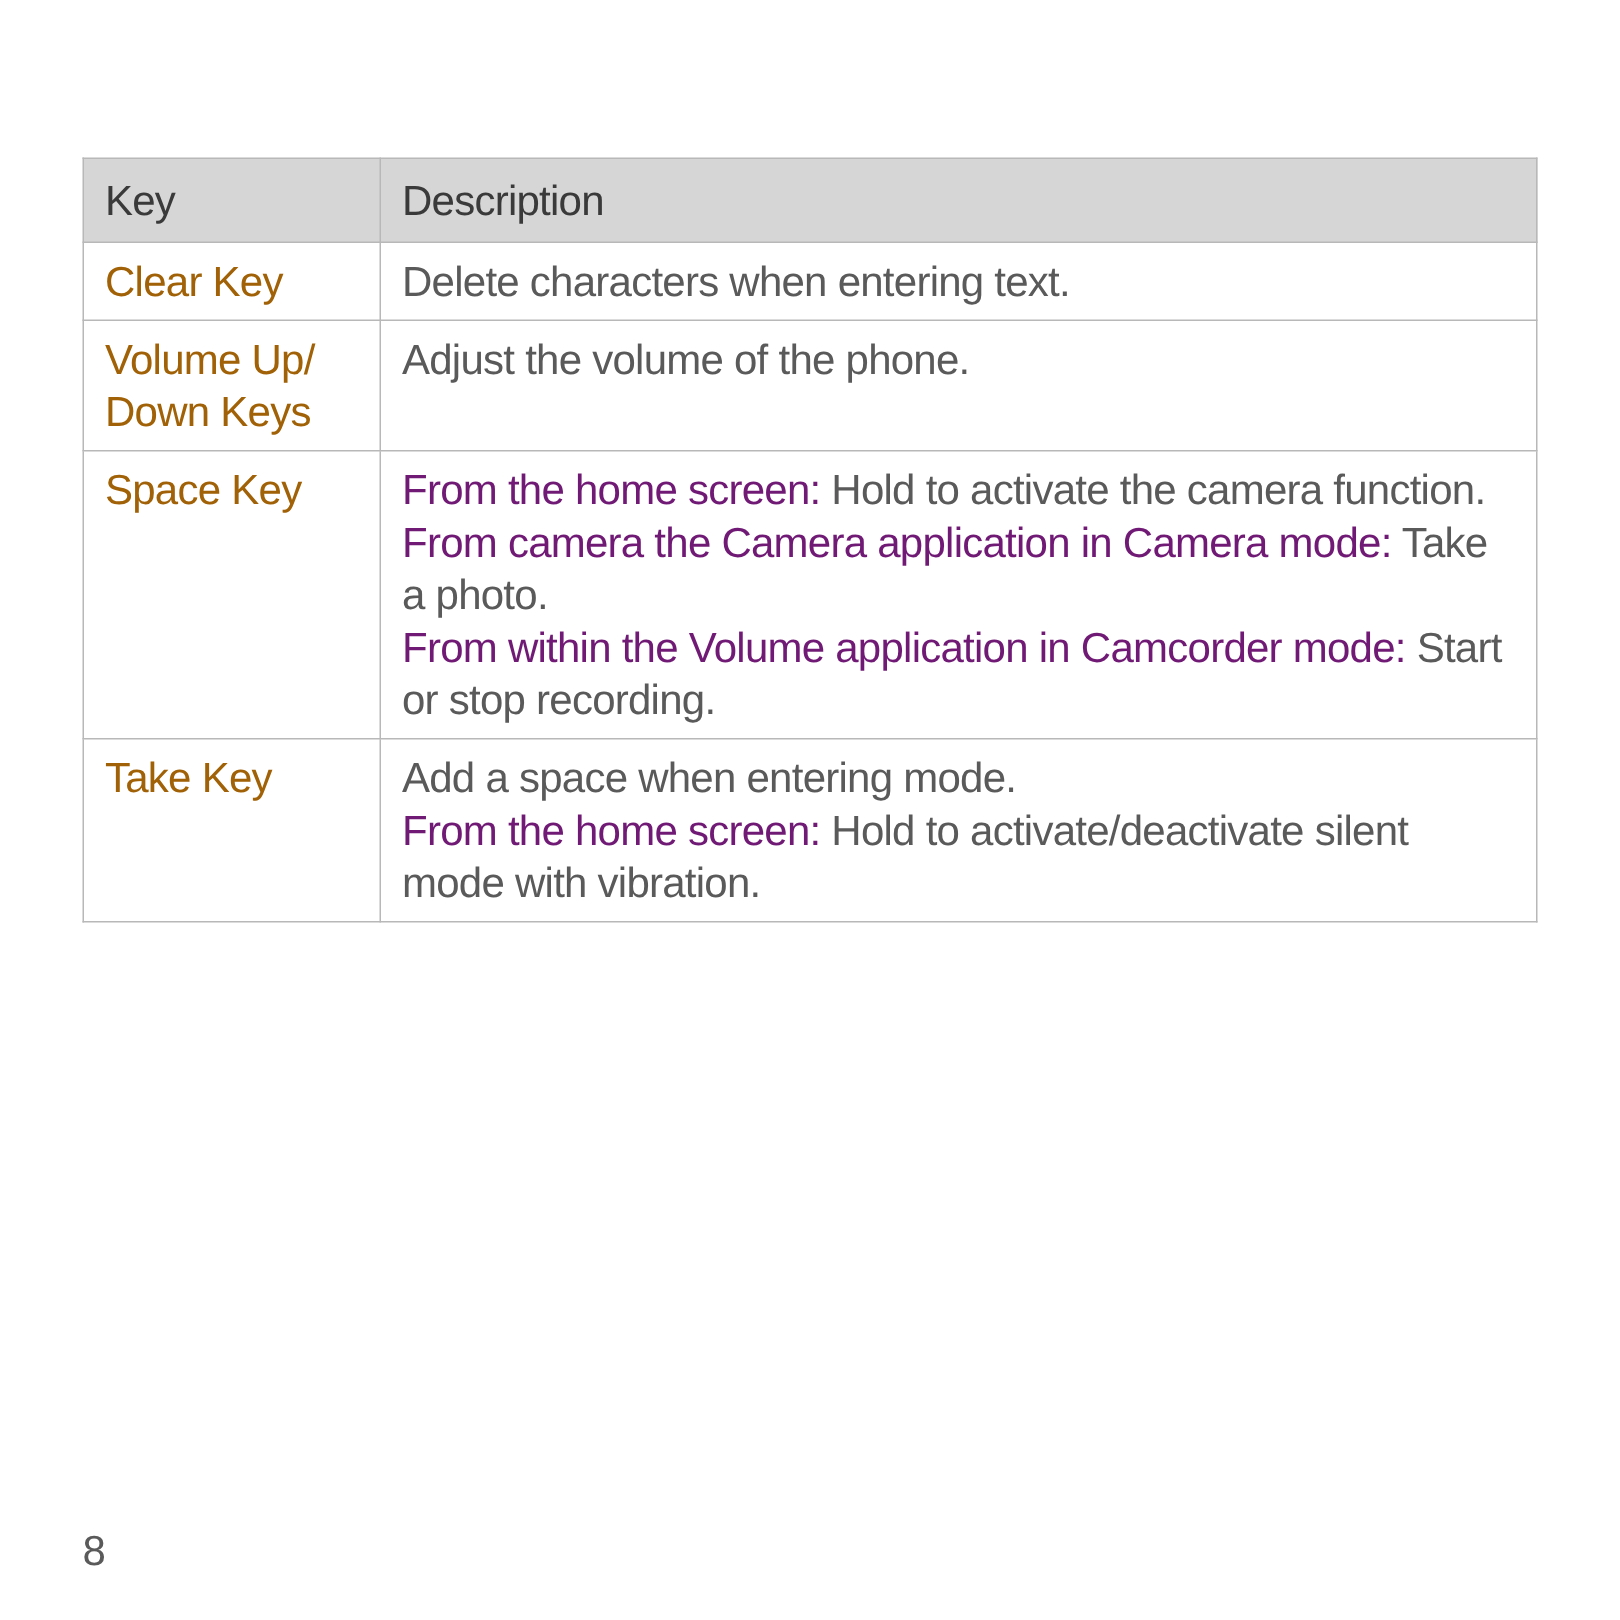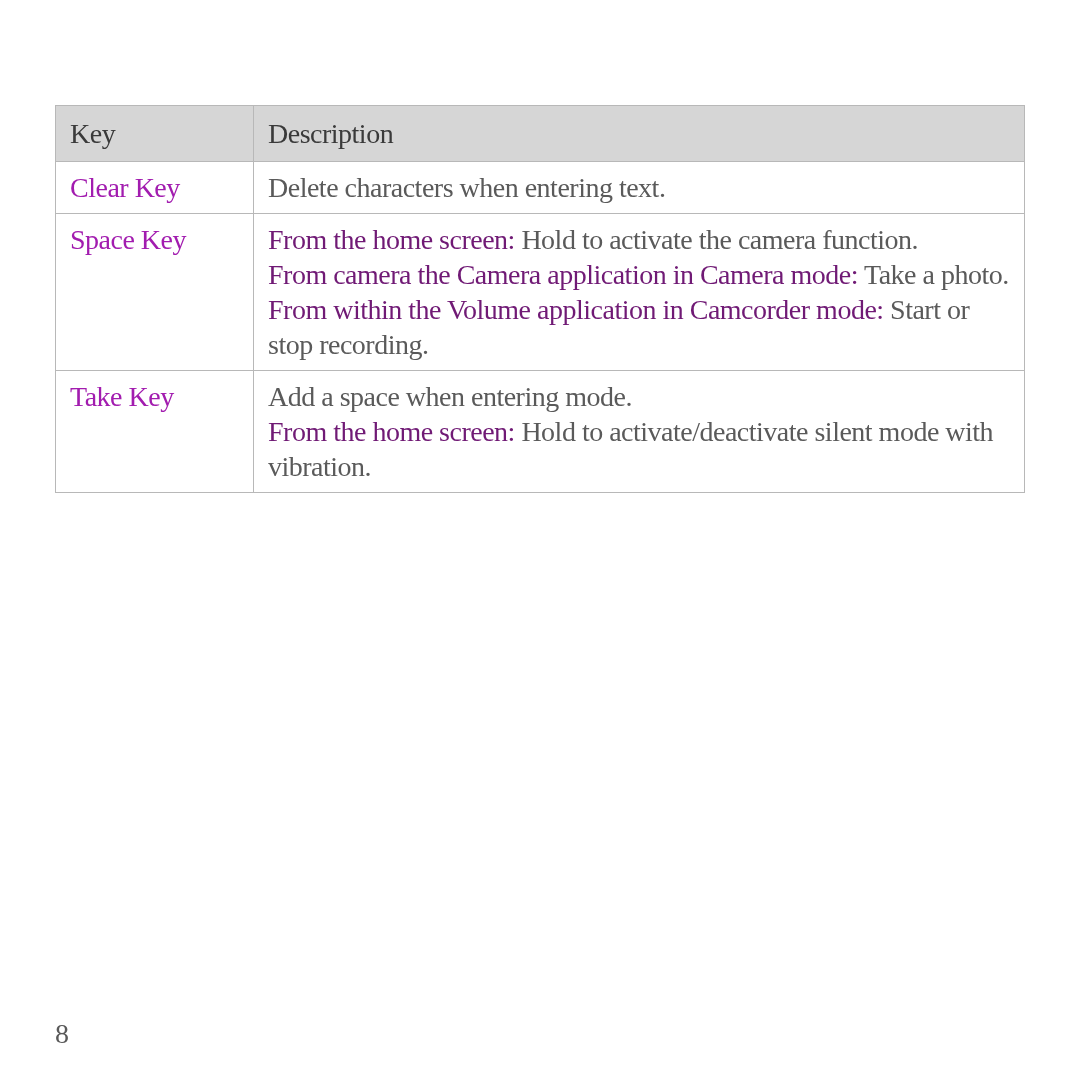--- a/index.html
+++ b/index.html
@@ -1,19 +1,18 @@
 <!DOCTYPE html>
 <html><head>
   <meta charset="utf-8">
   <style>
     * {
       box-sizing: border-box;
       margin: 0;
       padding: 0;
-      font-family: Liberation Serif, serif;
     }
     body {
       width: 1080px;
       height: 1080px;
       background: #ffffff;
       font-family: "Helvetica Neue", Helvetica, Arial, sans-serif;
       font-weight: 300;
       color: #4a4a4a;
       position: relative;
       letter-spacing: -0.5px;
@@ -39,21 +38,21 @@
       color: #3a3a3a;
       padding: 10px 12px 10px 14px;
     }
     td {
       padding: 8px 14px 8px 14px;
       color: #5a5a5a;
     }
     td.key-col {
       width: 198px;
       font-weight: 500;
-      color: #a21caf;
+      color: #a16207;
     }
     th.key-col-h {
       width: 198px;
     }
     .bold {
       font-weight: 500;
       color: #701a75;
     }
     .footer {
       position: absolute;
@@ -77,20 +76,24 @@
         <th class="key-col-h">Key</th>
         <th>Description</th>
       </tr>
     </thead>
     <tbody>
       <tr>
         <td class="key-col">Clear Key</td>
         <td>Delete characters when entering text.</td>
       </tr>
       <tr>
+        <td class="key-col">Volume Up/ Down Keys</td>
+        <td>Adjust the volume of the phone.</td>
+      </tr>
+      <tr>
         <td class="key-col">Space Key</td>
         <td>
           <span class="bold">From the home screen:</span><span> Hold to activate the camera function.</span><br>
           <span class="bold">From camera the Camera application in Camera mode:</span><span> Take a photo.</span><br>
           <span class="bold">From within the Volume application in Camcorder mode:</span><span> Start or stop recording.</span>
         </td>
       </tr>
       <tr>
         <td class="key-col">Take Key</td>
         <td>

